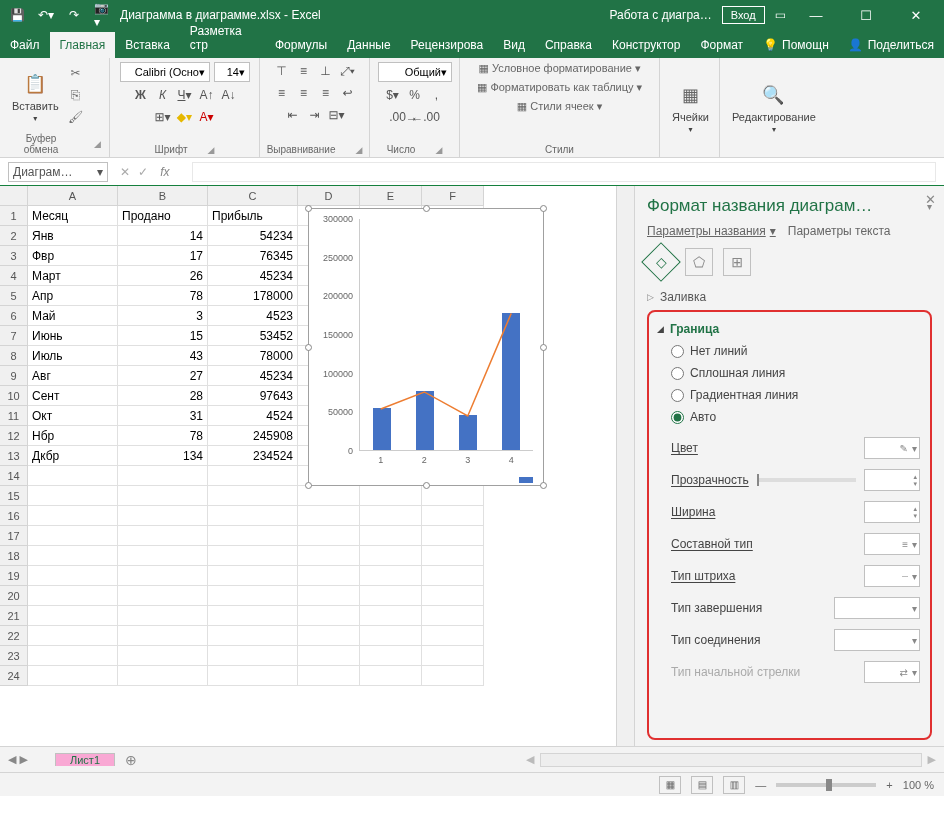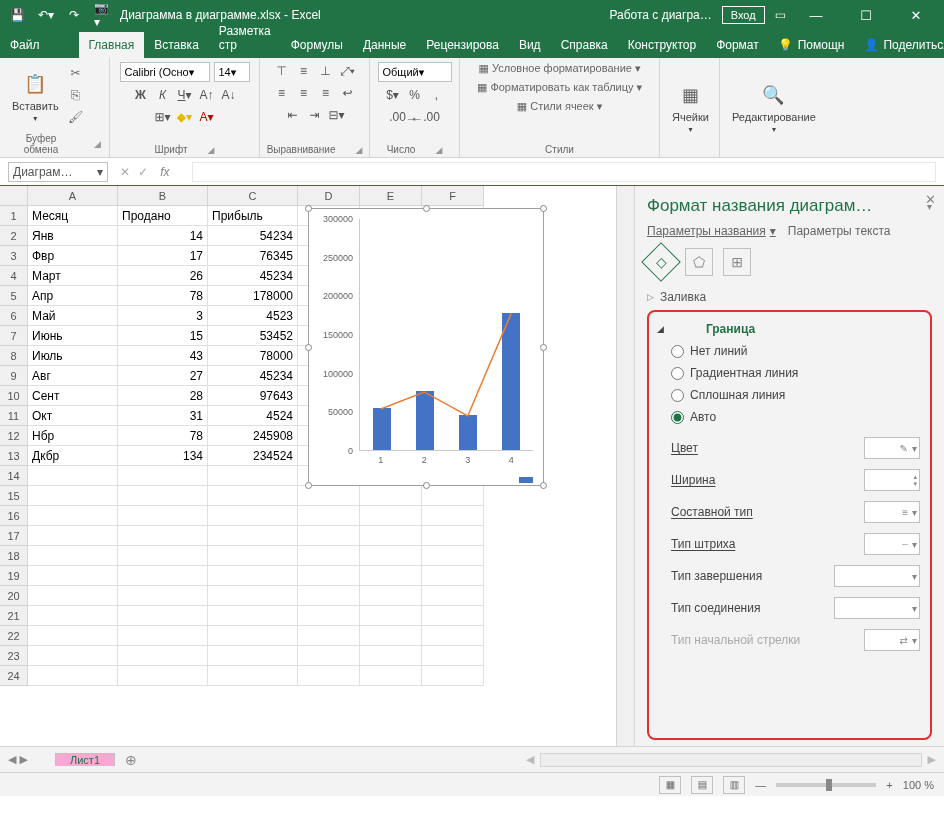--- a/index.html
+++ b/index.html
@@ -8,37 +8,37 @@
 .titlebar { height: 30px; background: #217346; color: #fff; display: flex; align-items: center; font-size: 12px; }
 .qat { display: flex; align-items: center; gap: 12px; padding: 0 10px; }
 .qat .ic { width: 16px; height: 16px; display: inline-flex; align-items: center; justify-content: center; color: #fff; }
 .title-center { flex: 1; text-align: left; }
 .title-right { display: flex; align-items: center; gap: 10px; padding-right: 8px; }
 .title-right .btn { padding: 2px 8px; border: 1px solid #fff; font-size: 11px; }
 .win { width: 40px; text-align: center; font-size: 13px; }
 
 .tabsbar { height: 28px; background: #217346; display: flex; align-items: flex-end; font-size: 12px; color: #fff; }
 .tabsbar .tab { padding: 6px 10px; cursor: pointer; }
-.tabsbar .tab.active { background: #f3f3f3; color: #217346; margin-left: 29px; }
+.tabsbar .tab.active { background: #f3f3f3; color: #217346; }
 .tabsbar .spacer { flex: 1; }
 .tabsbar .rtab { padding: 6px 10px; display: flex; align-items: center; gap: 4px; }
 
 .ribbon { height: 100px; background: #f3f3f3; border-bottom: 1px solid #d4d4d4; display: flex; }
 .rgroup { border-right: 1px solid #d4d4d4; padding: 4px 8px 2px; display: flex; flex-direction: column; justify-content: space-between; }
 .rgroup .label { text-align: center; font-size: 10px; color: #666; padding-top: 2px; display: flex; justify-content: center; align-items: center; gap: 20px; }
 .rgroup .label .dl { font-size: 9px; color: #999; }
 .rgroup .body { flex: 1; display: flex; align-items: center; }
 .clip { display: flex; align-items: center; gap: 4px; }
 .bigbtn { display: flex; flex-direction: column; align-items: center; gap: 2px; padding: 4px; font-size: 11px; color: #444; }
 .bigbtn .bic { width: 28px; height: 28px; display: flex; align-items: center; justify-content: center; color: #666; font-size: 18px; }
 .minibtns { display: flex; flex-direction: column; gap: 4px; }
 .minibtns .m { width: 18px; height: 18px; color: #666; font-size: 12px; text-align: center; }
 .fontbox { display: flex; flex-direction: column; gap: 4px; }
 .fontrow { display: flex; gap: 4px; align-items: center; }
-.sel { background: #fff; border: 1px solid #c0c0c0; font-size: 11px; padding: 1px 4px; height: 20px; display: flex; align-items: center; justify-content: flex-start; }
+.sel { background: #fff; border: 1px solid #c0c0c0; font-size: 11px; padding: 1px 4px; height: 20px; display: flex; align-items: center; justify-content: flex-end; }
 .mini { width: 18px; height: 18px; color: #555; font-size: 12px; display: inline-flex; align-items: center; justify-content: center; }
 
 .formulabar { height: 28px; background: #fff; border-bottom: 1px solid #15803d; display: flex; align-items: center; padding: 2px 8px; font-size: 12px; color: #555; }
 .namebox { width: 100px; border: 1px solid #c0c0c0; height: 20px; padding: 0 4px; display: flex; align-items: center; justify-content: space-between; }
 .fx { width: 24px; color: #888; font-style: italic; }
 .fbtns { display: flex; gap: 8px; margin: 0 12px; color: #aaa; }
 
 .workarea { display: flex; height: 560px; }
 .sheet { flex: 1; display: flex; flex-direction: column; position: relative; overflow: hidden; }
 .grid { display: flex; }
@@ -76,21 +76,21 @@
 .subtabs { display: flex; gap: 12px; font-size: 12px; color: #666; margin-bottom: 10px; align-items: center; }
 .subtabs .st { display: flex; align-items: center; gap: 4px; }
 .subtabs .st.u { text-decoration: underline; }
 .iconrow { display: flex; gap: 10px; margin-bottom: 10px; }
 .picon { width: 28px; height: 28px; border: 1px solid #c0c0c0; display: flex; align-items: center; justify-content: center; color: #888; font-size: 14px; }
 .picon.active { border-color: #217346; color: #217346; transform: rotate(45deg); }
 .picon.active span { transform: rotate(-45deg); }
 .section { display: flex; align-items: center; gap: 6px; padding: 4px 0; color: #555; }
 .section .tri { font-size: 9px; color: #888; }
 .section.open .tri { color: #444; }
-.section.open .sname { color: #217346; font-weight: 600; margin-left: 36px; }
+.section.open .sname { color: #217346; font-weight: 600; }
 .redbox { border: 2px solid #e03030; border-radius: 8px; padding: 6px 8px 10px; margin-top: 2px; flex: 1; overflow: auto; }
 .radios { display: flex; flex-direction: column; gap: 8px; padding: 4px 2px 8px 14px; }
 .radios label { display: flex; align-items: center; gap: 6px; font-size: 12px; color: #444; }
 .radios input { accent-color: #217346; }
 .prop { display: flex; align-items: center; justify-content: space-between; padding: 5px 2px 5px 14px; font-size: 12px; color: #444; }
 .prop .pl { text-decoration: none; }
 .prop .pl.u { text-decoration: underline; text-underline-offset: 2px; }
 .prop .ctrl { width: 56px; height: 22px; border: 1px solid #c0c0c0; background: #fff; display: flex; align-items: center; justify-content: flex-end; padding: 0 2px; font-size: 10px; color: #888; }
 .prop .ctrl.dd::after { content: "▾"; margin-left: 4px; }
 .prop .ctrl.spin { position: relative; }
@@ -584,34 +584,39 @@
           <span class="tri">◢</span>
           <span class="sname">Граница</span>
         </div>
       <div class="radios">
         <label>
             <input type="radio" name="bl" style="">
             <span>Нет линий</span>
           </label>
         <label>
             <input type="radio" name="bl" style="">
-            <span>Градиентная линия</span>
+            <span>Сплошная линия</span>
           </label>
         <label>
             <input type="radio" name="bl" style="">
-            <span>Сплошная линия</span>
+            <span>Градиентная линия</span>
           </label>
         <label>
             <input type="radio" name="bl" checked="" style="">
             <span>Авто</span>
           </label>
       </div>
       <div class="prop">
           <span class="pl u">Цвет</span>
           <div class="ctrl dd">✎</div>
+        </div>
+      <div class="prop">
+          <span class="pl u">Прозрачность</span>
+          <div class="slider"></div>
+          <div class="ctrl spin"></div>
         </div>
       <div class="prop">
           <span class="pl u">Ширина</span>
           <div class="ctrl spin"></div>
         </div>
       <div class="prop">
           <span class="pl u">Составной тип</span>
           <div class="ctrl dd">≡</div>
         </div>
       <div class="prop">

